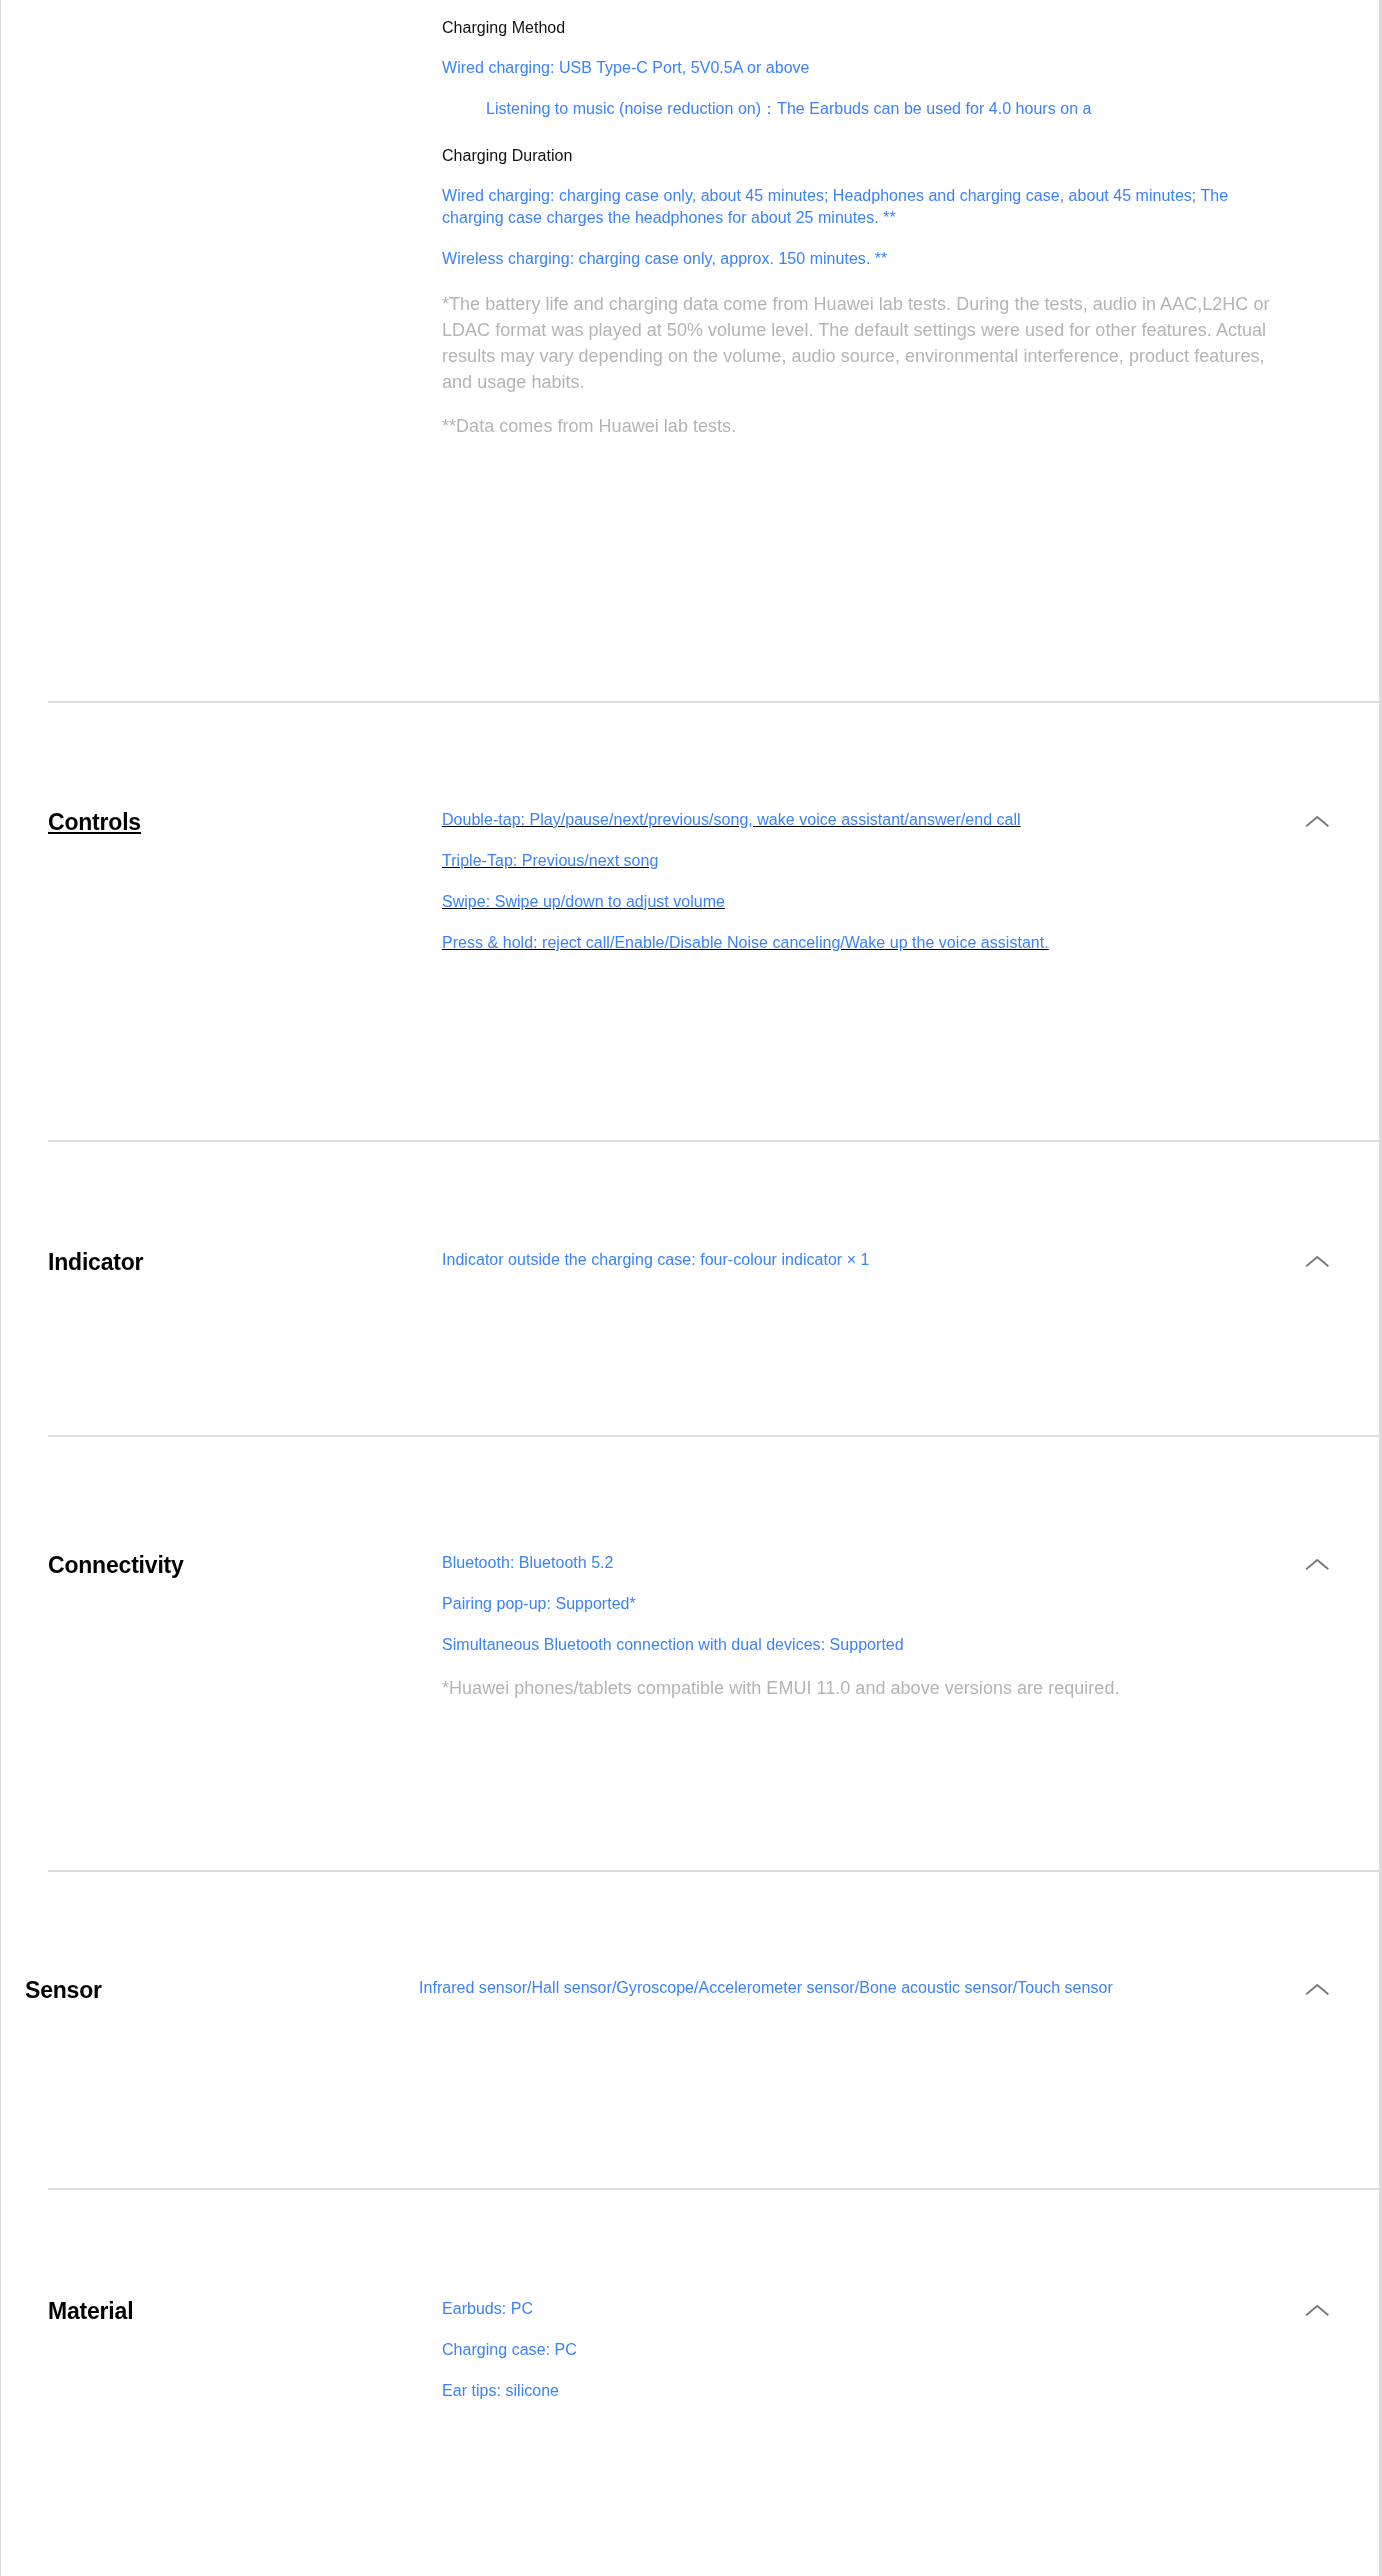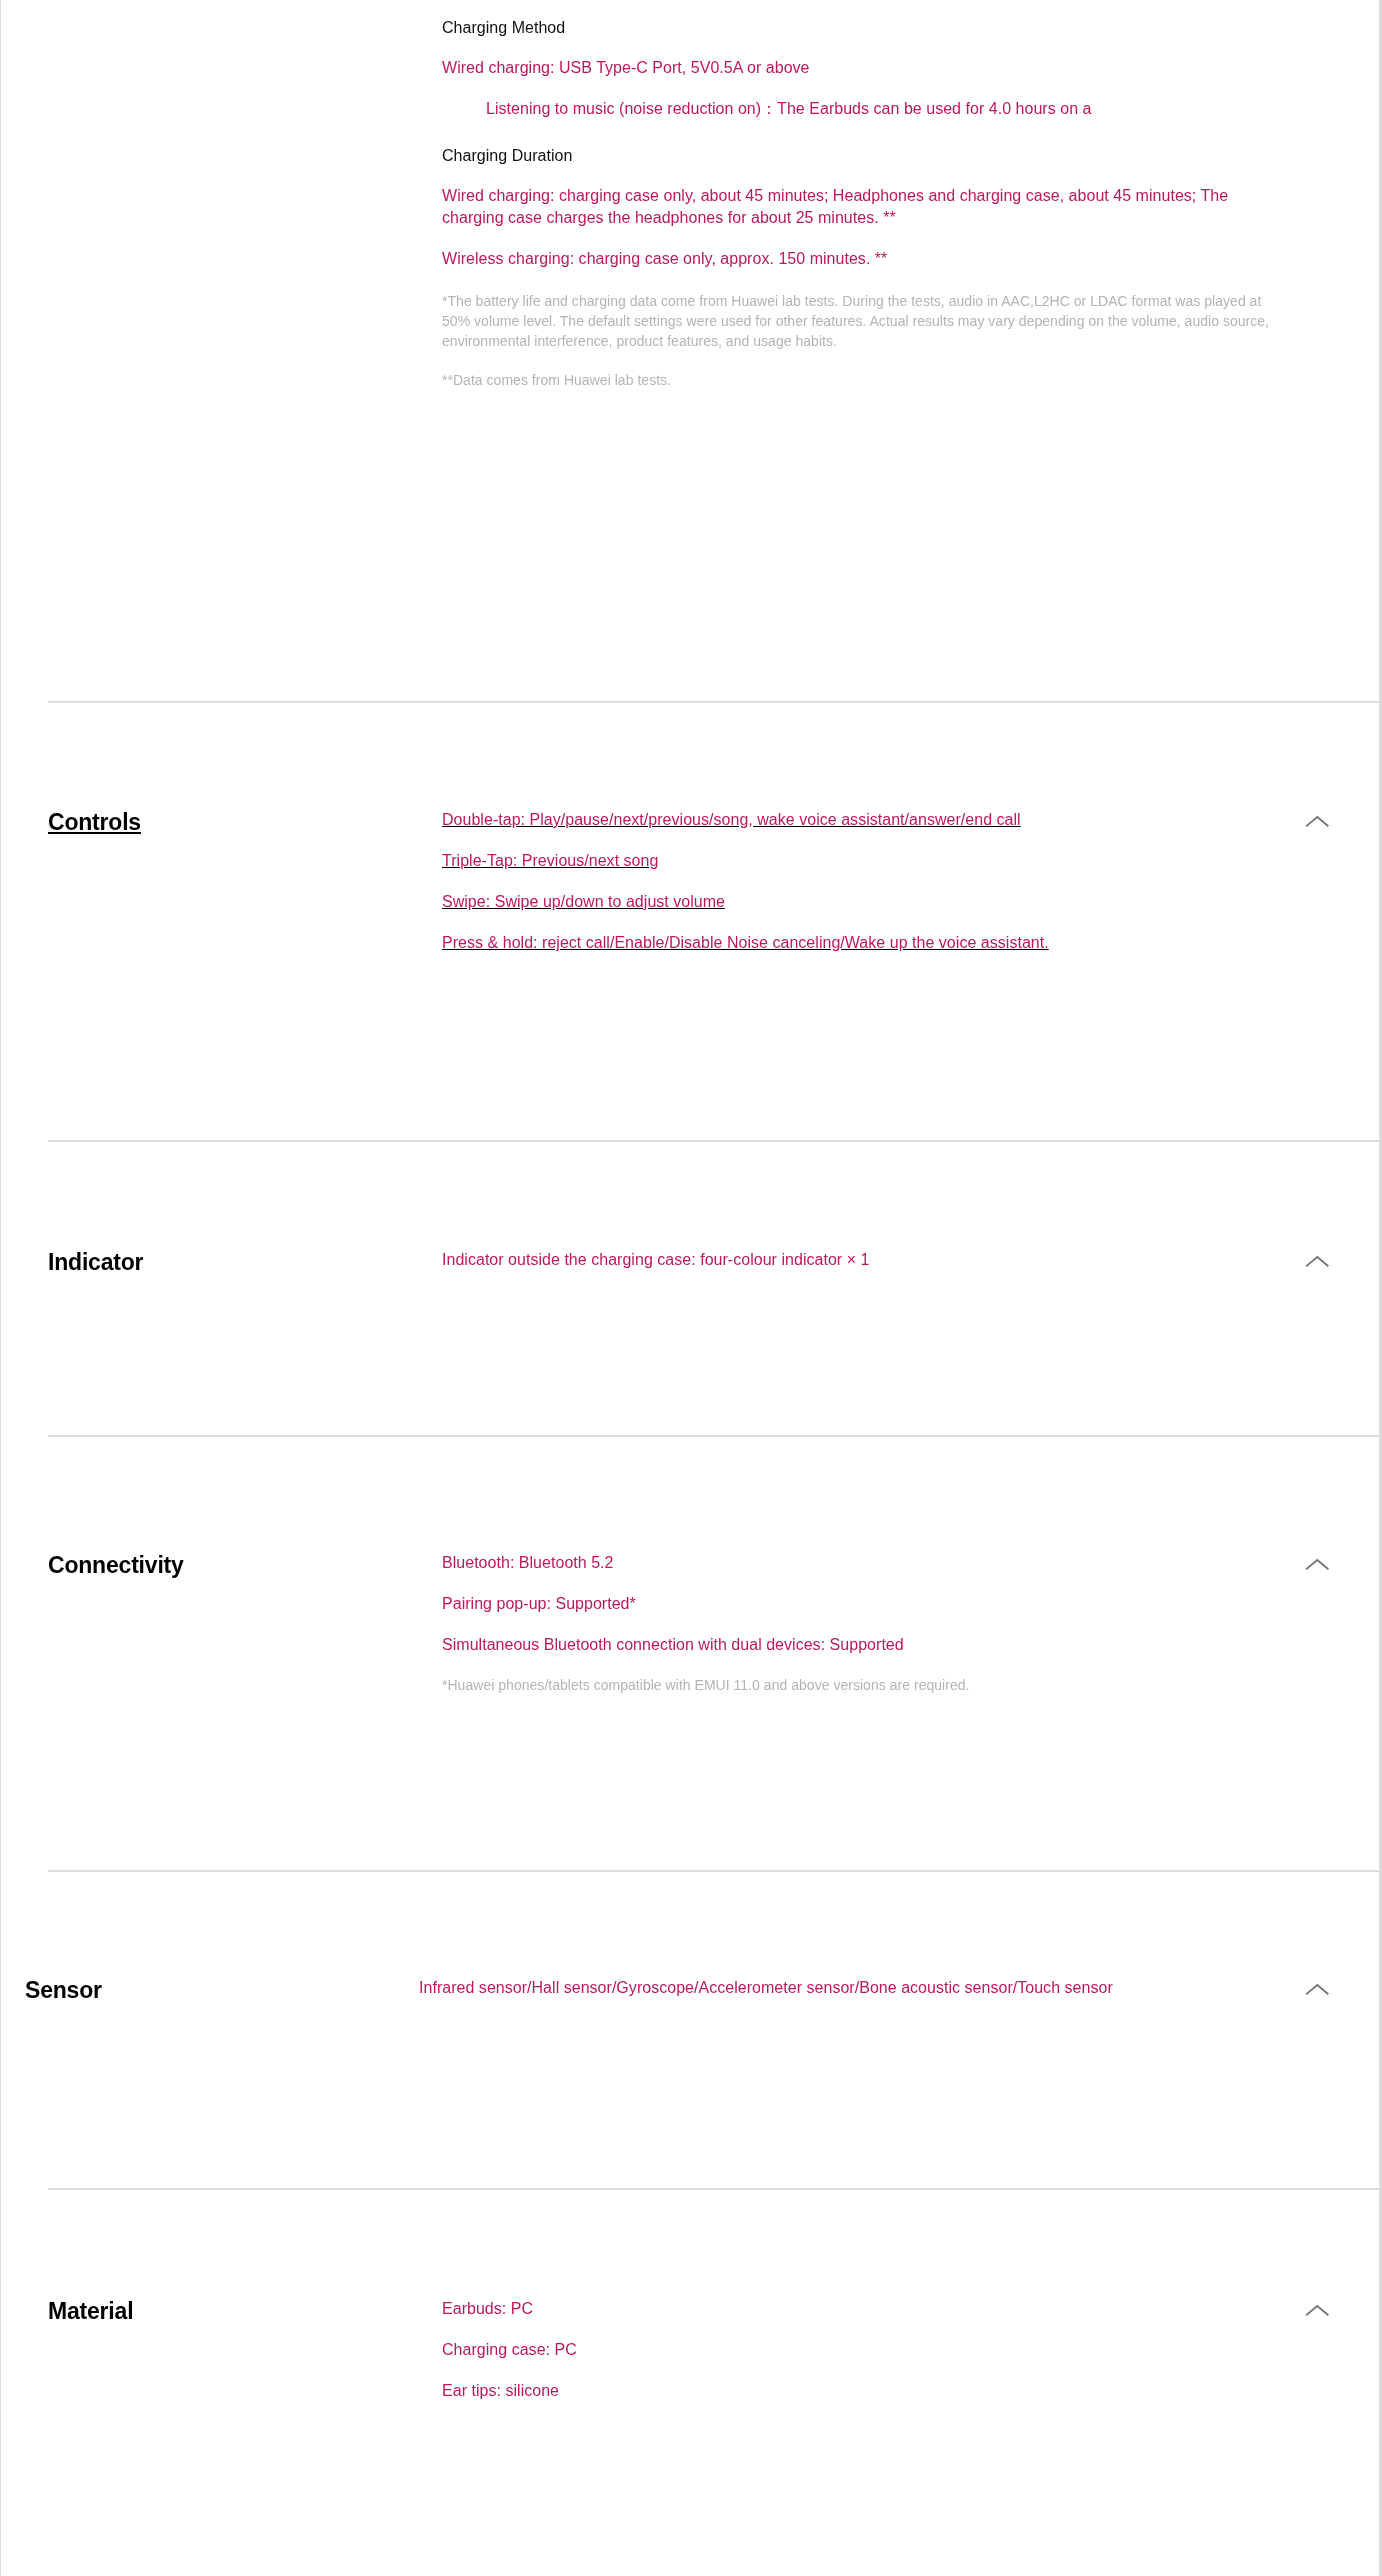--- a/index.html
+++ b/index.html
@@ -53,35 +53,35 @@
     flex: 1 1 auto;
     box-sizing: border-box;
     padding-right: 55px;
     min-width: 0;
   }
 
   
   .p {
     font-size: 16px;
     line-height: 1.42;
-    color: #be185d;
+    color: #3b82f6;
     margin: 0 0 18.3px 0;
     letter-spacing: 0.03px;
   }
   .p:last-child { margin-bottom: 0; }
   .p-sub {
     font-size: 16px;
     line-height: 1.42;
     color: #111111;
     font-weight: 400;
     margin: 0 0 17px 0;
     letter-spacing: 0.03px;
   }
   .p-note {
-    font-size: 14px;
+    font-size: 18px;
     line-height: 1.45;
     color: #b4b4b4;
     margin: 0 0 18.3px 0;
     letter-spacing: 0.03px;
   }
   .p-note:last-child { margin-bottom: 0; }
 
   
   .chevron {
     position: absolute;

